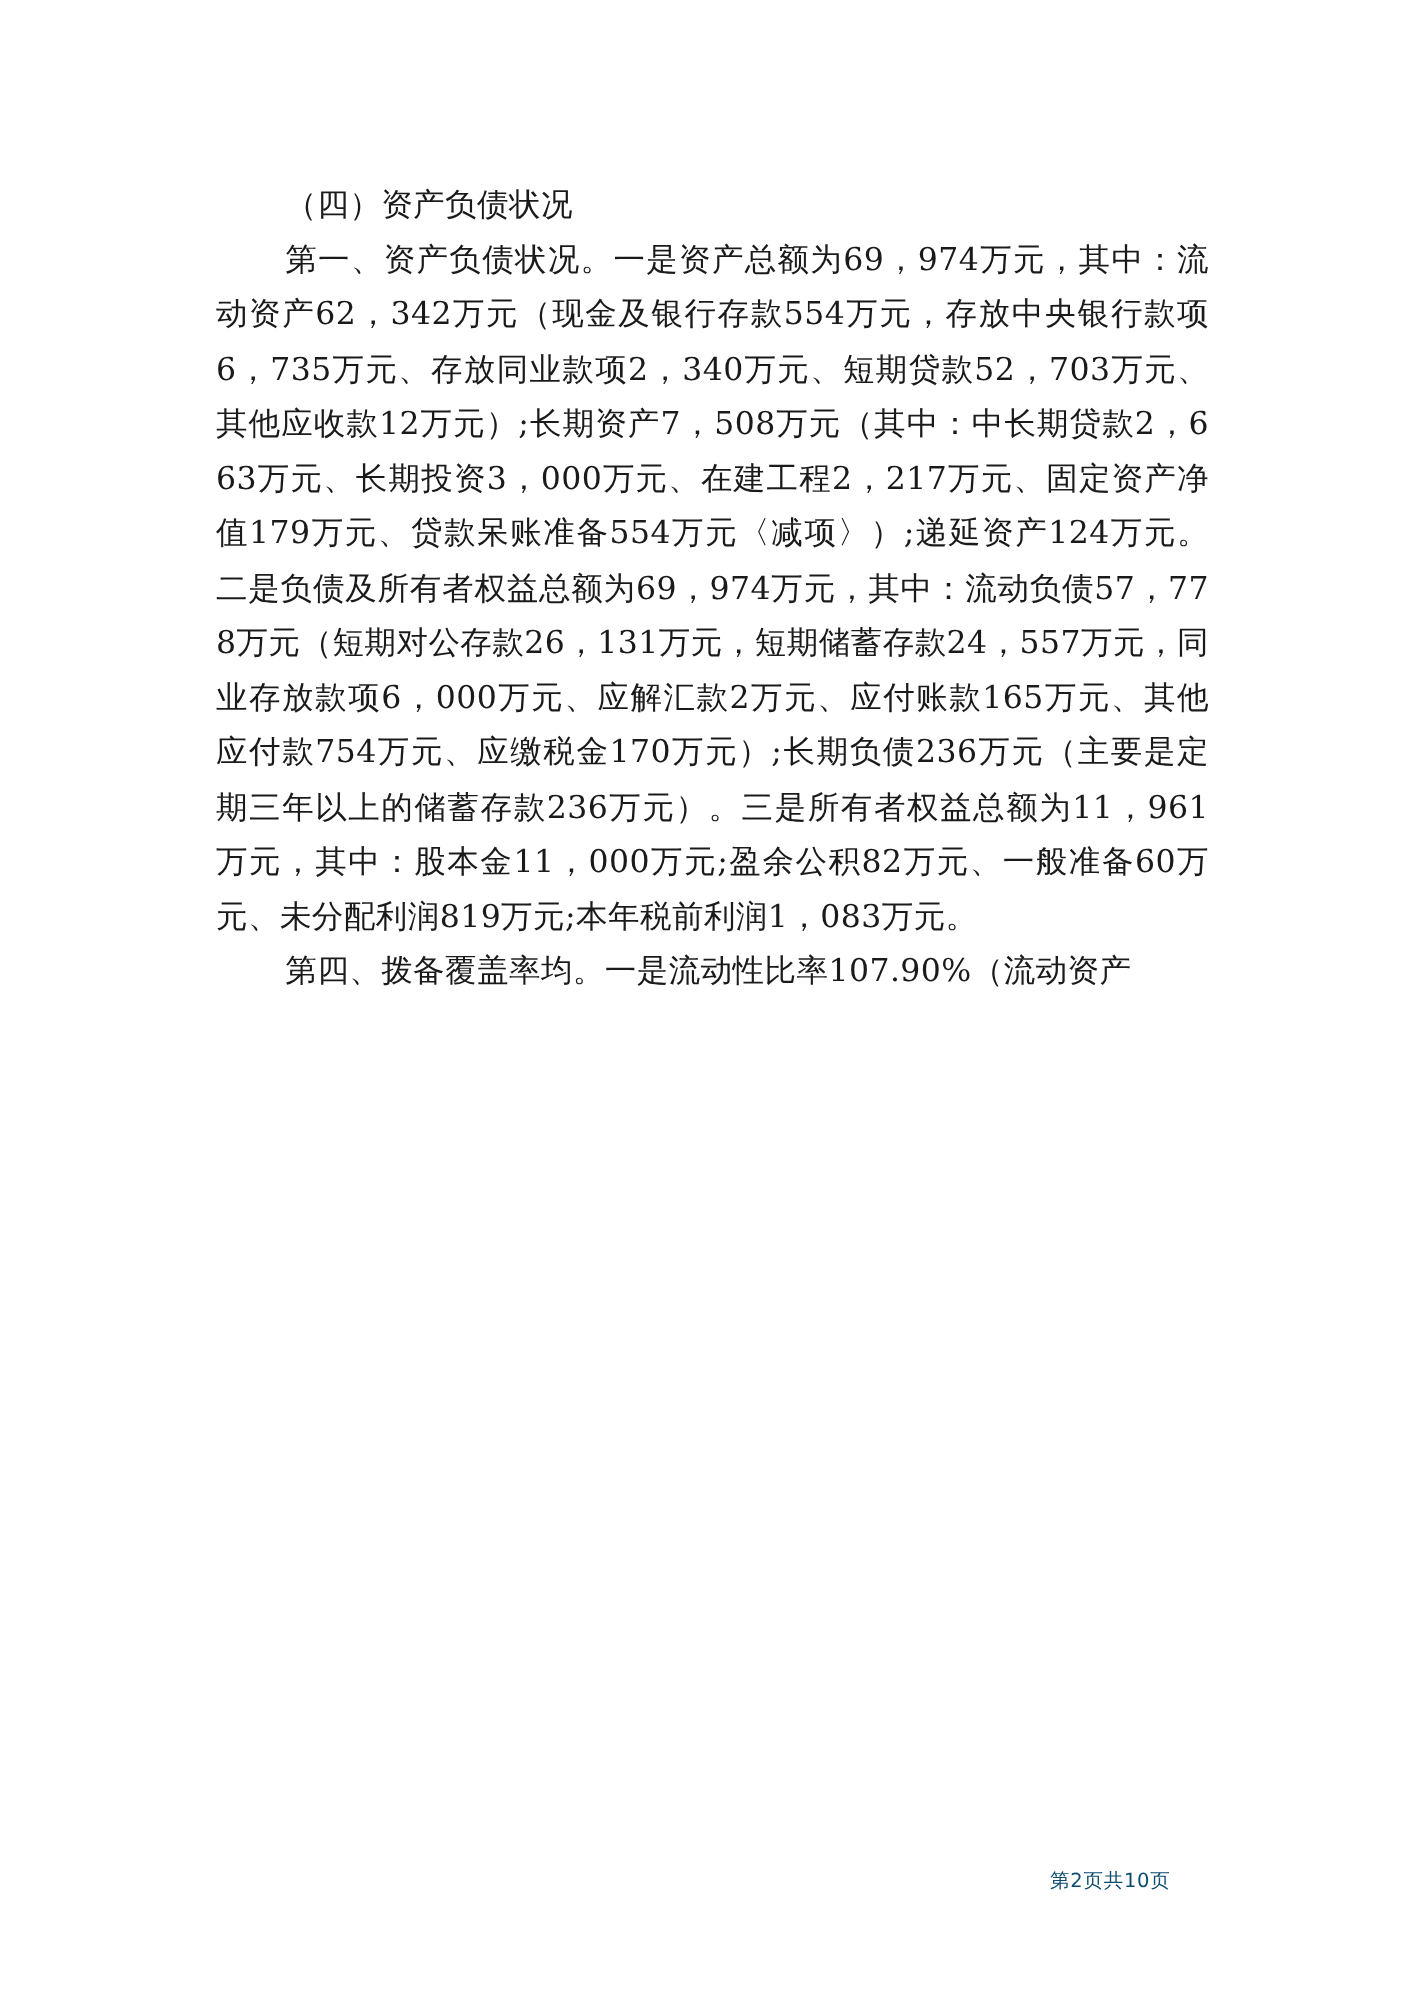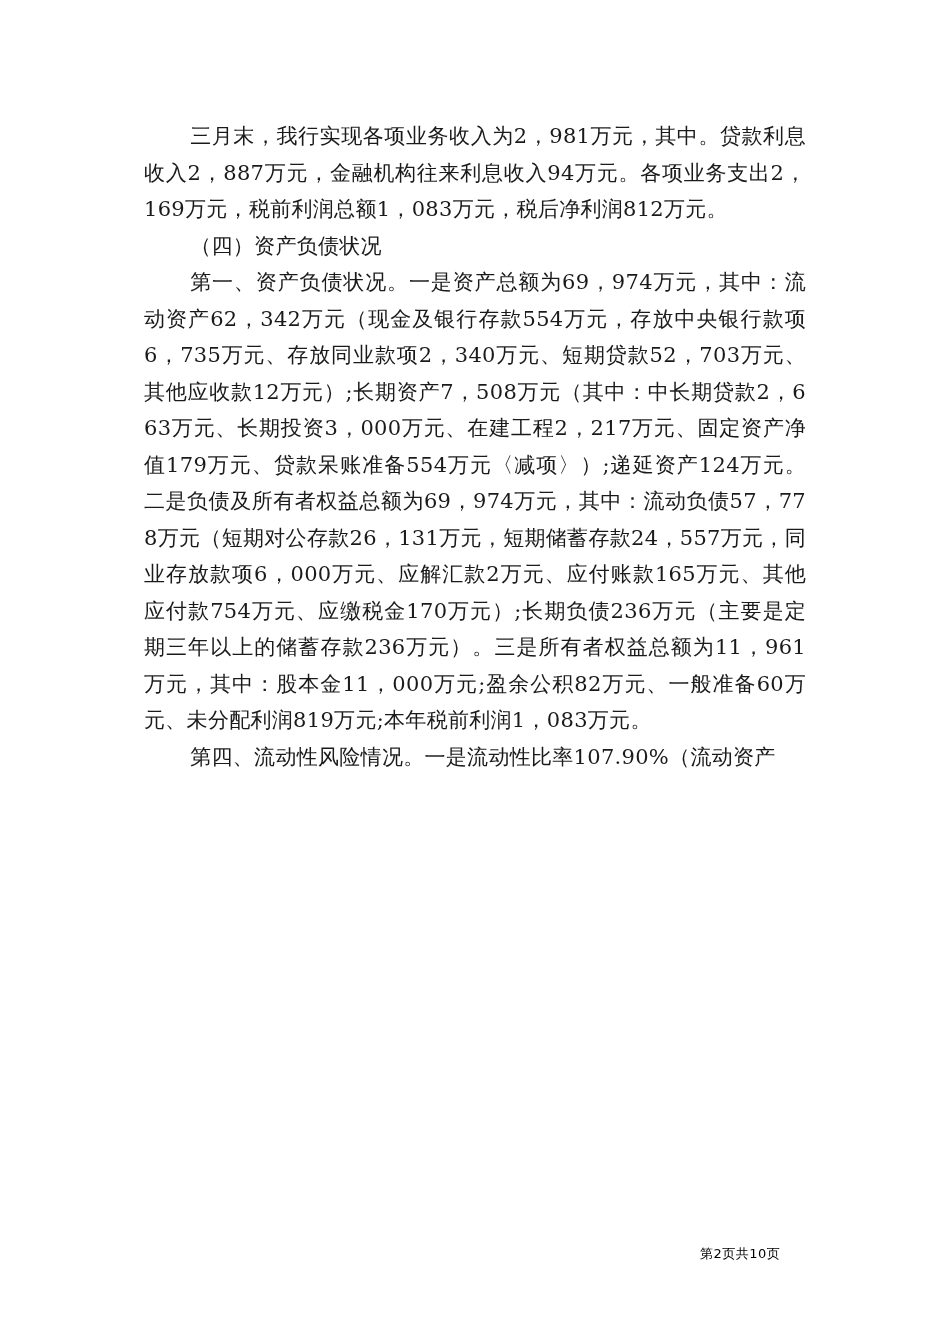--- a/index.html
+++ b/index.html
@@ -32,27 +32,26 @@
   }
   .indent {
     text-indent: 2.2em;
   }
   .footer {
     position: absolute;
     left: 700px;
     top: 1245px;
     font-size: 13px;
     font-family: "DejaVu Sans", "Liberation Sans", sans-serif;
-    color: #000000;
+    color: #0c4a6e;
     letter-spacing: 0.5px;
   }
 </style>
 </head>
 <body>
 
 <div class="page-body">
-  <p class="para indent">三月末，我行实现各项业务收入为2，981万元，其中。贷款利息收入2，887万元，金融机构往来利息收入94万元。各项业务支出2，169万元，税前利润总额1，083万元，税后净利润812万元。</p>
   <p class="para indent">（四）资产负债状况</p>
   <p class="para indent">第一、资产负债状况。一是资产总额为69，974万元，其中：流动资产62，342万元（现金及银行存款554万元，存放中央银行款项6，735万元、存放同业款项2，340万元、短期贷款52，703万元、其他应收款12万元）;长期资产7，508万元（其中：中长期贷款2，663万元、长期投资3，000万元、在建工程2，217万元、固定资产净值179万元、贷款呆账准备554万元〈减项〉）;递延资产124万元。二是负债及所有者权益总额为69，974万元，其中：流动负债57，778万元（短期对公存款26，131万元，短期储蓄存款24，557万元，同业存放款项6，000万元、应解汇款2万元、应付账款165万元、其他应付款754万元、应缴税金170万元）;长期负债236万元（主要是定期三年以上的储蓄存款236万元）。三是所有者权益总额为11，961万元，其中：股本金11，000万元;盈余公积82万元、一般准备60万元、未分配利润819万元;本年税前利润1，083万元。</p>
-  <p class="para indent">第四、流动性风险情况。一是流动性比率107.90%（流动资产</p>
+  <p class="para indent">第四、拨备覆盖率均。一是流动性比率107.90%（流动资产</p>
 </div>
 
 <div class="footer">第2页共10页</div>
 
 </body></html>

